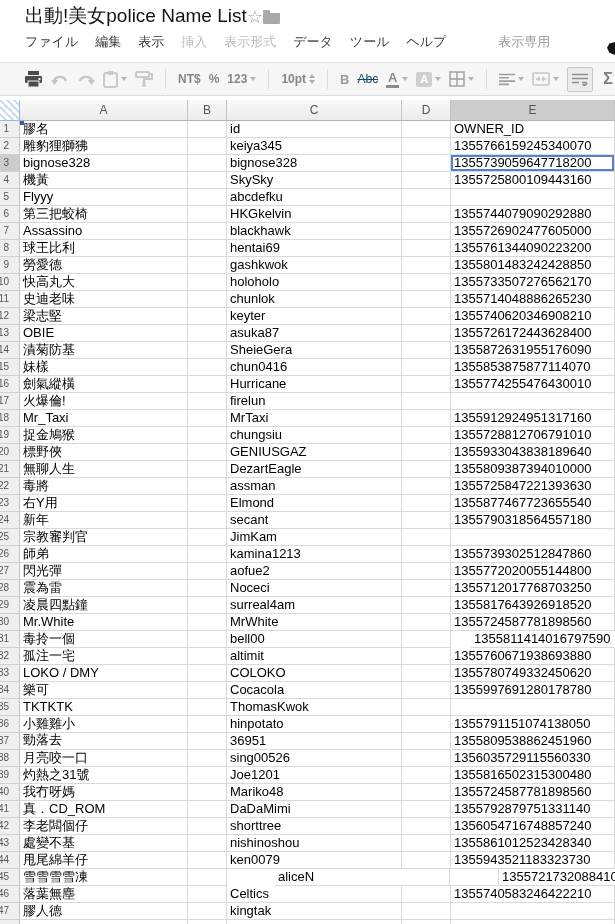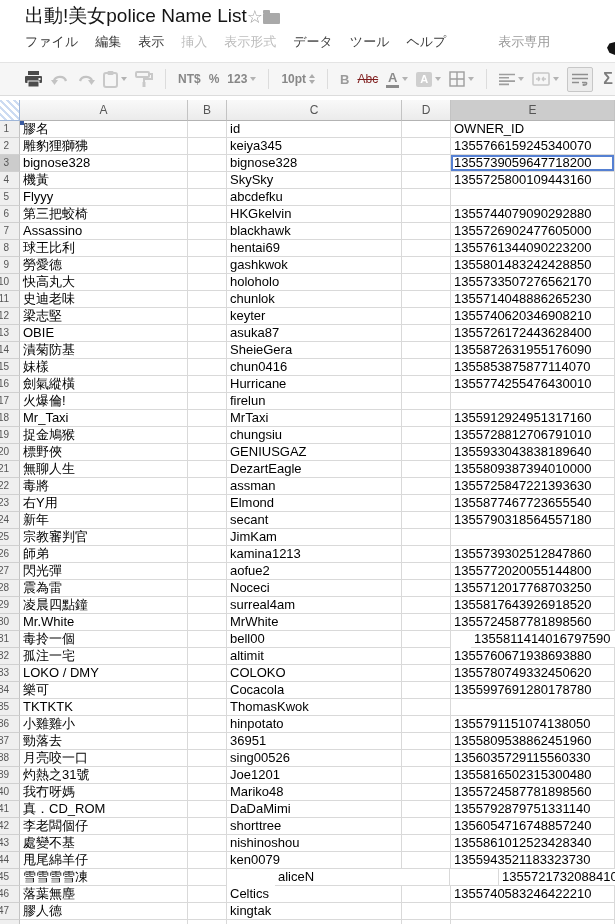--- a/index.html
+++ b/index.html
@@ -138,21 +138,21 @@
     <span class="stepper">
       <span class="up"></span>
         <span class="dn"></span>
     </span>
   </span>
   <span class="tb-sep"></span>
   <span class="tb-btn">
     <span class="tb-txt big" style="color:#9b9b9b">B</span>
   </span>
   <span class="tb-btn">
-    <span class="tb-txt strike" style="color:#7f1d1d;font-weight:normal">Abc</span>
+    <span class="tb-txt strike" style="color:#0c4a6e;font-weight:normal">Abc</span>
   </span>
   <span class="tb-btn">
     <span class="a-color">
       <span class="tb-txt big" style="color:#8b8b8b">A</span>
       <span class="bar"></span>
     </span>
     <span class="caret"></span>
   </span>
   <span class="tb-btn">
     <span class="a-fill">A</span>
@@ -485,21 +485,21 @@
       <div class="grid-row">
         <div class="rowhead">36</div>
         <div class="cell" style="width: 168px;">小雞雞小</div>
         <div class="cell" style="width: 39px;"></div>
         <div class="cell" style="width: 175px;">hinpotato</div>
         <div class="cell" style="width: 49px;"></div>
         <div class="cell" style="width: 164px;">1355791151074138050</div>
       </div>
       <div class="grid-row">
         <div class="rowhead">37</div>
-        <div class="cell" style="width: 168px;">勁落去</div>
+        <div class="cell" style="width: 168px; font-family: Liberation Mono, monospace;">勁落去</div>
         <div class="cell" style="width: 39px;"></div>
         <div class="cell" style="width: 175px;">36951</div>
         <div class="cell" style="width: 49px;"></div>
         <div class="cell" style="width: 164px;">1355809538862451960</div>
       </div>
       <div class="grid-row">
         <div class="rowhead">38</div>
         <div class="cell" style="width: 168px;">月亮咬一口</div>
         <div class="cell" style="width: 39px;"></div>
         <div class="cell" style="width: 175px;">sing00526</div>

